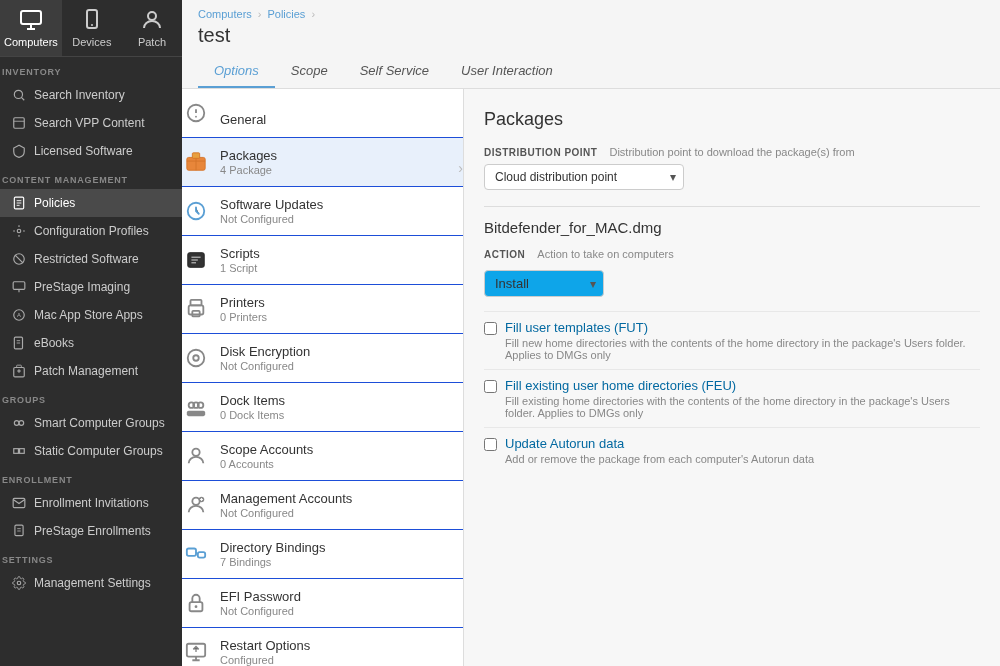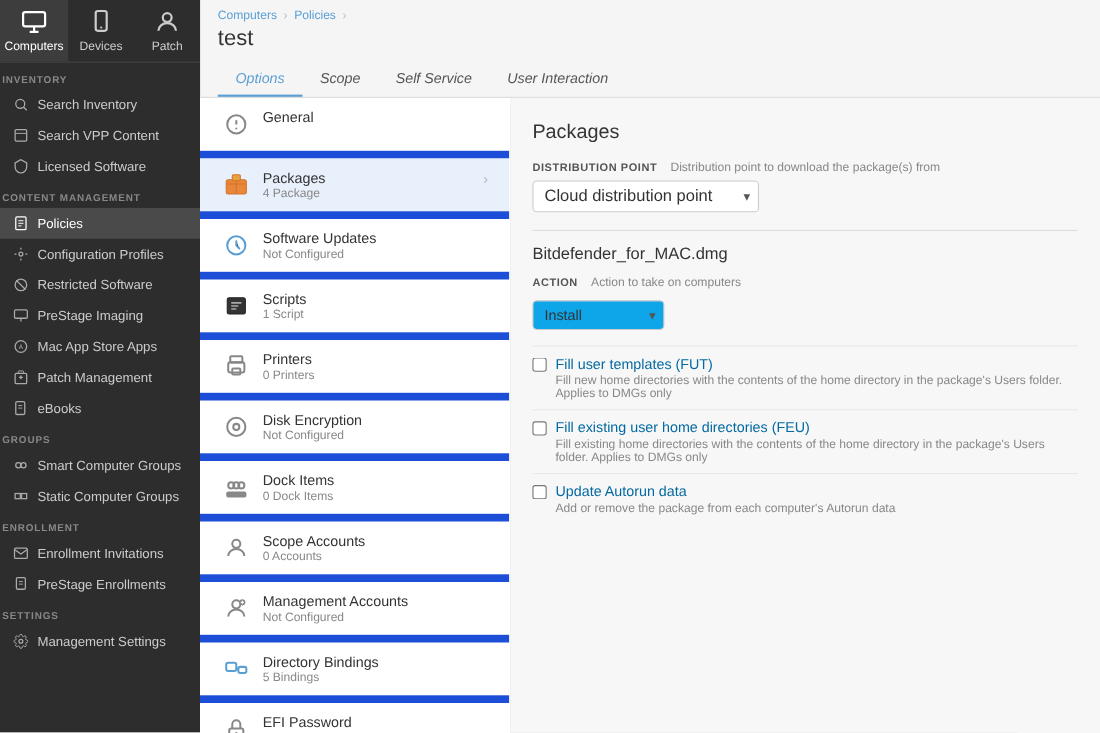--- a/index.html
+++ b/index.html
@@ -30,38 +30,38 @@
     .page-title { font-size: 20px; font-weight: 500; color: #333; margin-bottom: 8px; }
     .tabs { display: flex; gap: 0; }
     .tab { padding: 8px 16px; font-size: 13px; color: #555; cursor: pointer; border-bottom: 2px solid transparent; font-style: italic; }
     .tab.active { color: #5a9fd4; border-bottom: 2px solid #5a9fd4; }
 
     
     .content-area { display: flex; flex: 1; overflow: hidden; }
 
     
     .options-list { width: 282px; background: #fff; border-right: 1px solid #ddd; overflow-y: auto; flex-shrink: 0; }
-    .option-item { display: flex; align-items: flex-start; padding: 10px 19px; border-bottom: 7px solid #1d4ed8; cursor: pointer; gap: 10px; position: relative; }
+    .option-item { display: flex; align-items: flex-end; padding: 10px 0; border-bottom: 1px solid #1d4ed8; cursor: pointer; gap: 10px; position: relative; }
     .option-item.active { background: #e8f0fb; }
     .option-icon { width: 28px; height: 28px; display: flex; align-items: center; justify-content: center; flex-shrink: 0; }
     .option-icon svg { width: 22px; height: 22px; }
     .option-text { flex: 1; }
     .option-title { font-size: 13px; color: #333; font-weight: 500; }
     .option-subtitle { font-size: 11px; color: #888; margin-top: 1px; }
     .option-chevron { color: #bbb; font-size: 14px; }
 
     
     .right-panel { flex: 1; background: #f7f7f7; overflow-y: auto; padding: 20px; }
     .section-title { font-size: 18px; font-weight: 400; color: #333; margin-bottom: 16px; }
     .field-group { margin-bottom: 16px; }
     .field-label-row { display: flex; align-items: center; gap: 12px; margin-bottom: 6px; }
     .field-label { font-size: 10px; font-weight: 700; letter-spacing: 0.5px; text-transform: uppercase; color: #555; }
     .field-desc { font-size: 11px; color: #888; }
     .select-wrap { position: relative; display: inline-block; }
-    .select-wrap select { appearance: none; background: #fff; border: 1px solid #ccc; border-radius: 4px; padding: 5px 33px 5px 10px; font-size: 15px; color: #333; cursor: pointer; min-width: 200px; }
+    .select-wrap select { appearance: none; background: #fff; border: 1px solid #ccc; border-radius: 4px; padding: 5px 33px 5px 10px; font-size: 12px; color: #333; cursor: pointer; min-width: 200px; }
     .select-arrow { position: absolute; right: 8px; top: 50%; transform: translateY(-50%); pointer-events: none; color: #555; font-size: 12px; }
 
     .divider { height: 1px; background: #ddd; margin: 12px 0; }
     .package-name { font-size: 15px; font-weight: 500; color: #333; margin-bottom: 12px; }
     .action-row { display: flex; align-items: baseline; gap: 12px; margin-bottom: 10px; }
     .action-label { font-size: 10px; font-weight: 700; letter-spacing: 0.5px; text-transform: uppercase; color: #555; }
     .action-desc { font-size: 11px; color: #888; }
     .action-select-wrap { position: relative; display: inline-block; margin-bottom: 14px; }
     .action-select-wrap select { appearance: none; background: #0ea5e9; border: 1px solid #ccc; border-radius: 4px; padding: 5px 28px 5px 10px; font-size: 13px; color: #333; cursor: pointer; min-width: 120px; }
 
@@ -160,34 +160,34 @@
   </div>
   <div class="sidebar-item">
     <svg viewBox="0 0 24 24">
         <circle cx="12" cy="12" r="9" fill="none" stroke="#aaa" stroke-width="2"></circle>
         <text x="12" y="16" text-anchor="middle" font-size="10" fill="#aaa">A</text>
       </svg>
     <span>Mac App Store Apps</span>
   </div>
   <div class="sidebar-item">
     <svg viewBox="0 0 24 24">
+        <rect x="4" y="2" width="14" height="20" rx="2" fill="none" stroke="#aaa" stroke-width="2"></rect>
+        <line x1="8" y1="8" x2="14" y2="8" stroke="#aaa" stroke-width="1.5"></line>
+        <line x1="8" y1="12" x2="14" y2="12" stroke="#aaa" stroke-width="1.5"></line>
+      </svg>
+    <span>eBooks</span>
+  </div>
+  <div class="sidebar-item">
+    <svg viewBox="0 0 24 24">
         <rect x="8" y="2" width="8" height="4" rx="1" fill="none" stroke="#aaa" stroke-width="1.5"></rect>
         <rect x="3" y="6" width="18" height="16" rx="2" fill="none" stroke="#aaa" stroke-width="2"></rect>
         <line x1="9" y1="12" x2="15" y2="12" stroke="#aaa" stroke-width="2"></line>
         <line x1="12" y1="9" x2="12" y2="15" stroke="#aaa" stroke-width="2"></line>
       </svg>
     <span>Patch Management</span>
-  </div>
-  <div class="sidebar-item">
-    <svg viewBox="0 0 24 24">
-        <rect x="4" y="2" width="14" height="20" rx="2" fill="none" stroke="#aaa" stroke-width="2"></rect>
-        <line x1="8" y1="8" x2="14" y2="8" stroke="#aaa" stroke-width="1.5"></line>
-        <line x1="8" y1="12" x2="14" y2="12" stroke="#aaa" stroke-width="1.5"></line>
-      </svg>
-    <span>eBooks</span>
   </div>
 
   <div class="sidebar-section-label">GROUPS</div>
   <div class="sidebar-item">
     <svg viewBox="0 0 24 24">
         <circle cx="8" cy="12" r="4" fill="none" stroke="#aaa" stroke-width="2"></circle>
         <circle cx="16" cy="12" r="4" fill="none" stroke="#aaa" stroke-width="2"></circle>
       </svg>
     <span>Smart Computer Groups</span>
   </div>
@@ -378,21 +378,21 @@
       <div class="option-item">
         <div class="option-icon">
           <svg viewBox="0 0 24 24">
               <rect x="2" y="6" width="10" height="8" rx="2" fill="none" stroke="#5a9fd4" stroke-width="2"></rect>
               <rect x="14" y="10" width="8" height="6" rx="2" fill="none" stroke="#5a9fd4" stroke-width="2"></rect>
               <line x1="12" y1="10" x2="14" y2="13" stroke="#5a9fd4" stroke-width="1.5"></line>
             </svg>
         </div>
         <div class="option-text">
           <div class="option-title">Directory Bindings</div>
-          <div class="option-subtitle">5 Bindings</div>
+          <div class="option-subtitle">7 Bindings</div>
         </div>
       </div>
 
       <div class="option-item">
         <div class="option-icon">
           <svg viewBox="0 0 24 24">
               <rect x="5" y="11" width="14" height="10" rx="2" fill="none" stroke="#888" stroke-width="2"></rect>
               <path d="M8 11V7a4 4 0 0 1 8 0v4" fill="none" stroke="#888" stroke-width="2"></path>
               <circle cx="12" cy="16" r="1.5" fill="#888"></circle>
             </svg>

